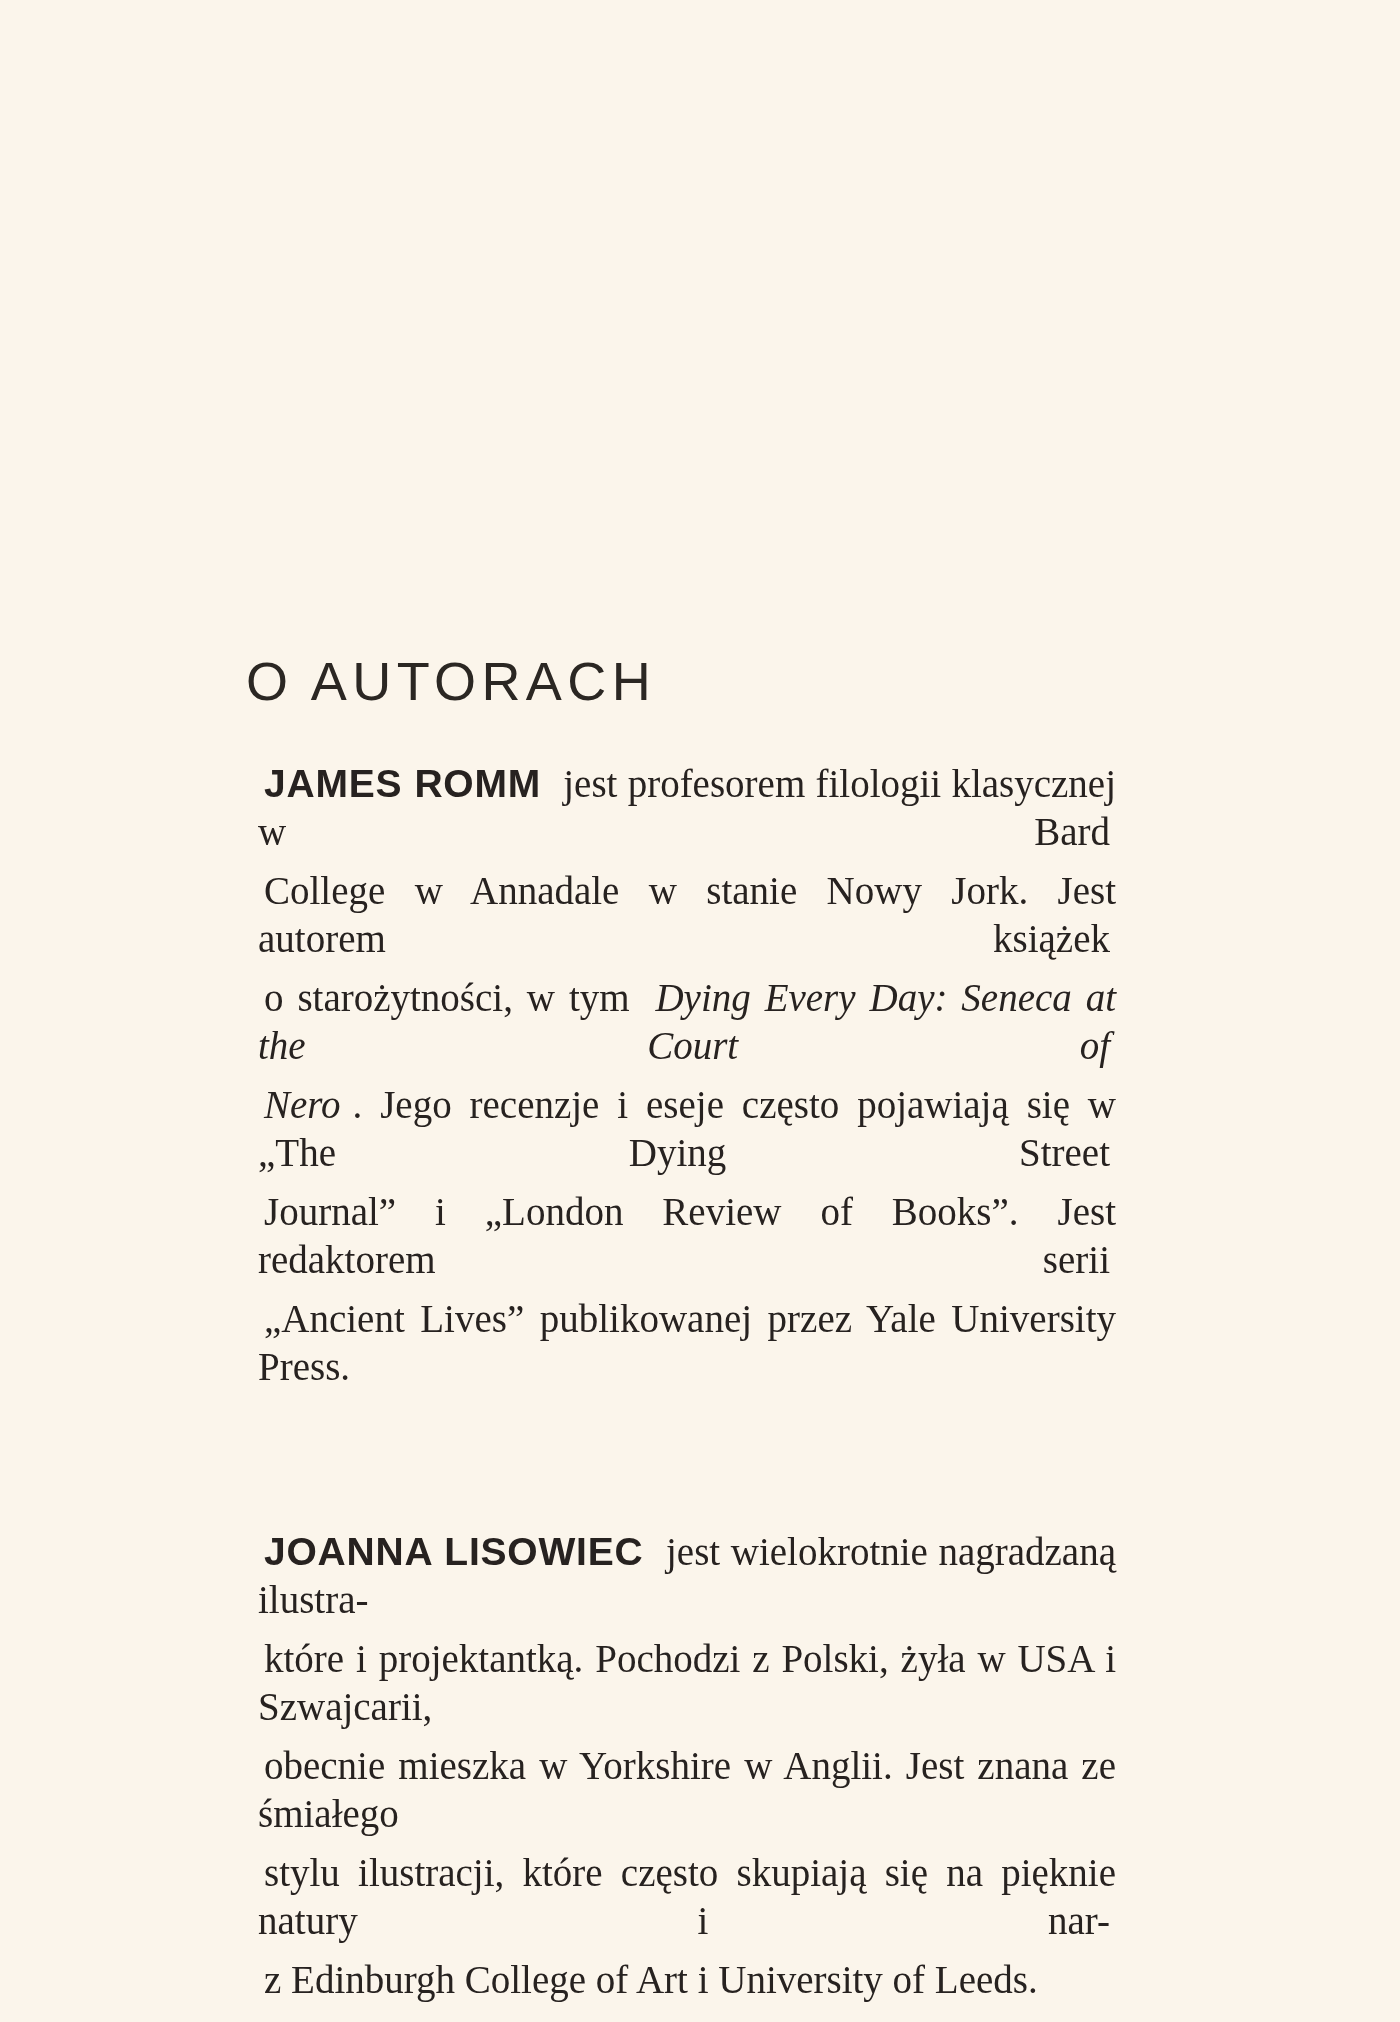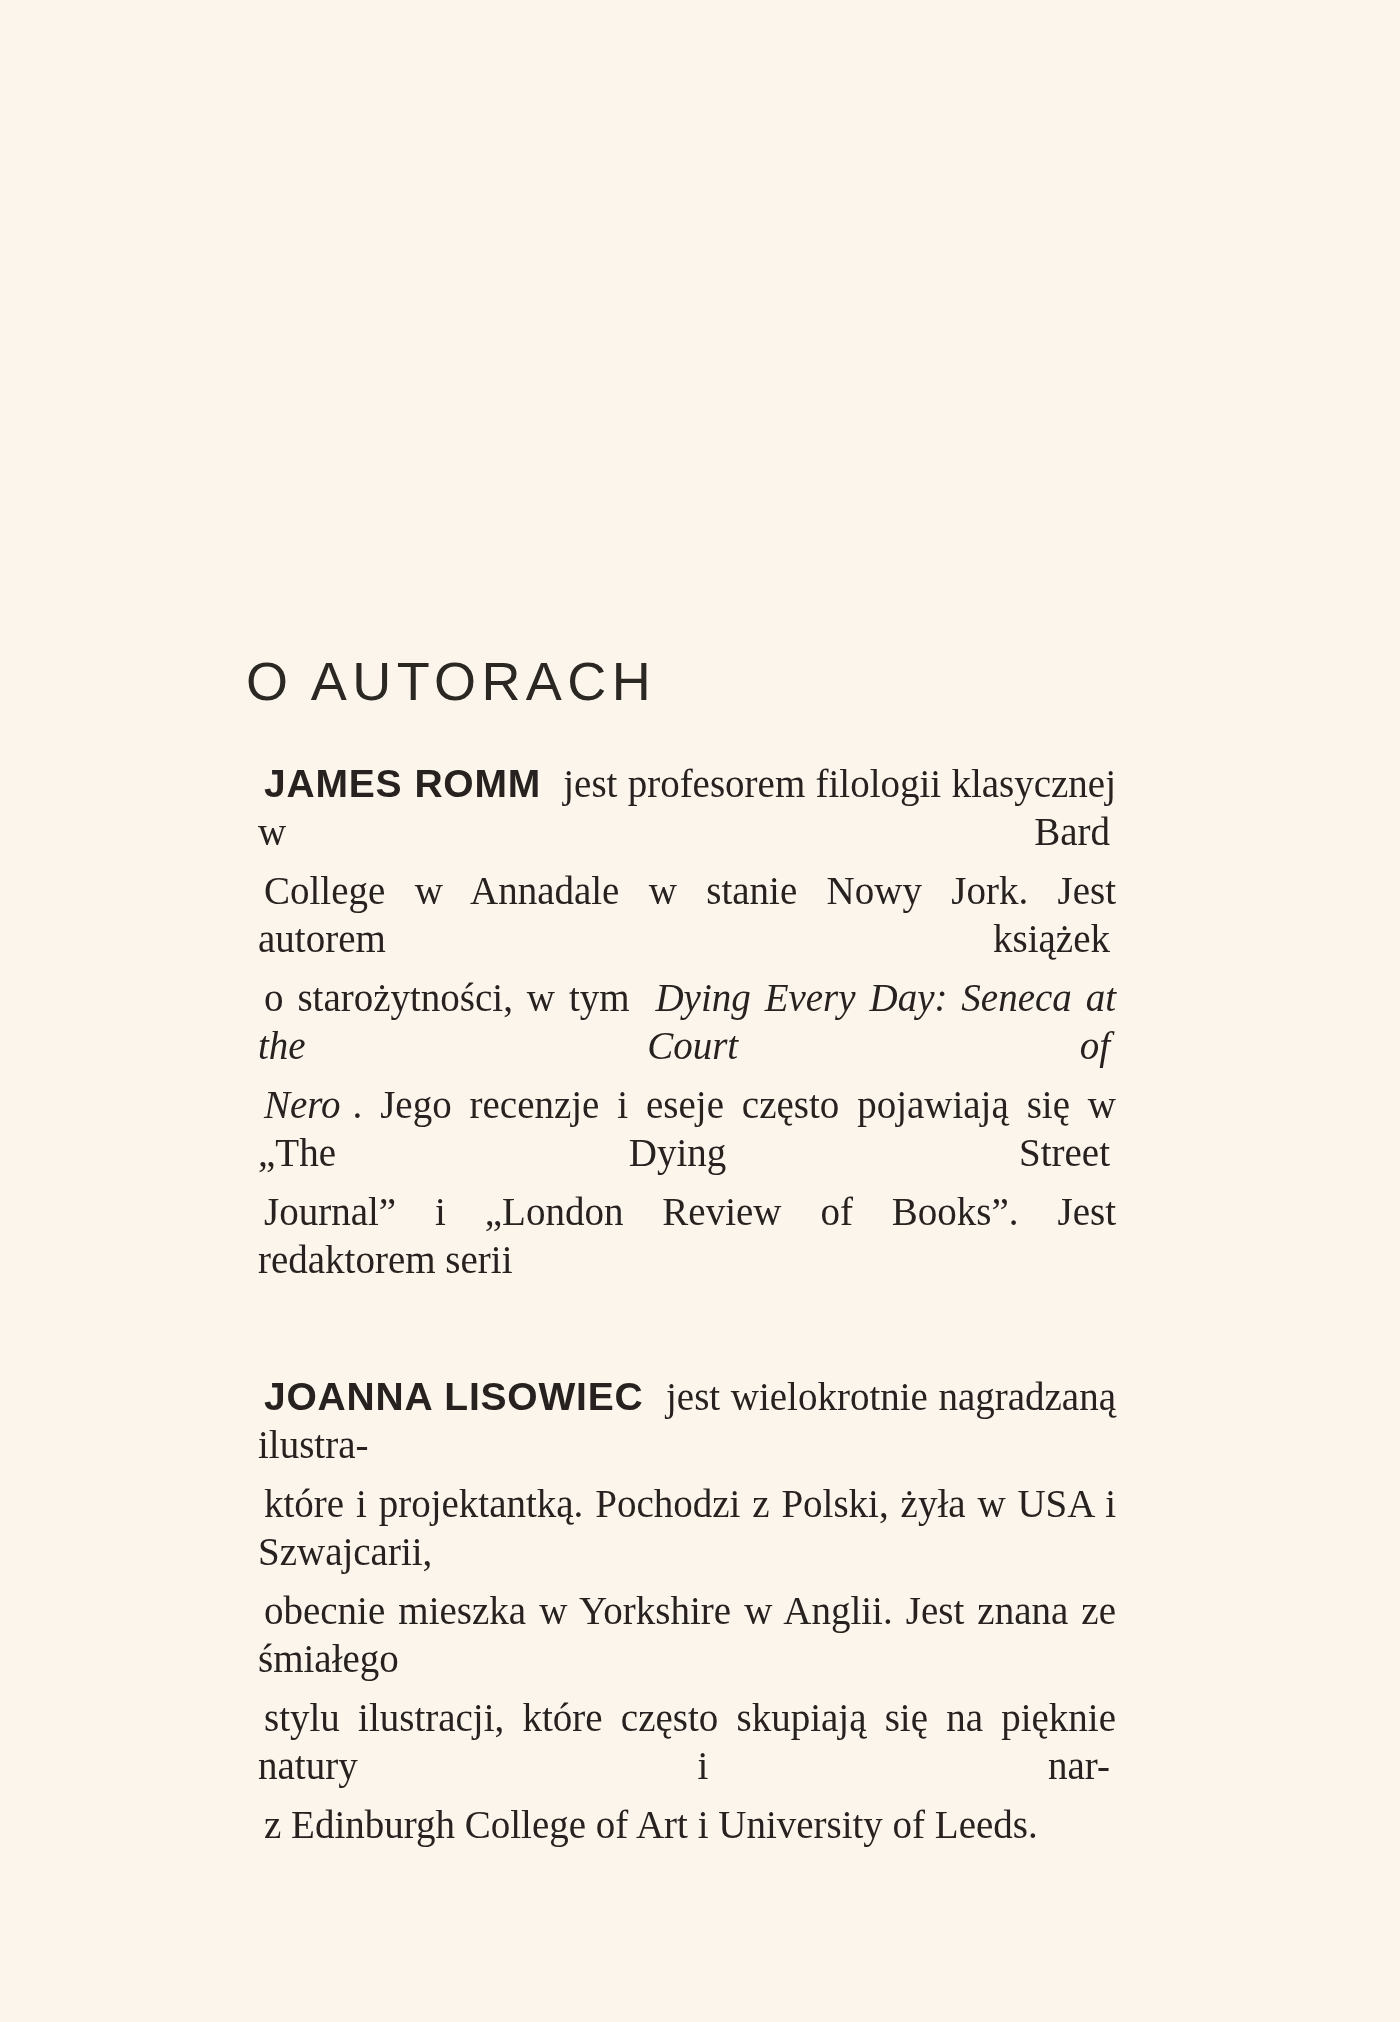--- a/index.html
+++ b/index.html
@@ -30,21 +30,21 @@
     line-height: 1;
     letter-spacing: 0.1em;
     color: var(--title-ink);
   }
   .bio {
     font-family: "Liberation Serif", serif;
     font-size: 39px;
     line-height: 47.5px;
     color: var(--ink);
   }
-  .bio + .bio { margin-top: 66px; }
+  .bio + .bio { margin-top: 114px; }
   .line {
     text-align: justify;
     text-align-last: justify;
   }
   .line:last-child { text-align-last: left; }
   span.r { font-style: normal; }
   span.i { font-style: italic; }
   span.name {
     font-family: "Liberation Sans", sans-serif;
     font-weight: 700;
@@ -58,20 +58,21 @@
 <div class="page">
   <div class="content">
     <h1 class="page-title">O AUTORACH</h1>
     <div id="authors-section">
         <div class="bio">
           <div class="line"><span class="name">JAMES ROMM</span><span class="r"> jest profesorem filologii klasycznej w Bard</span></div>
           <div class="line"><span class="r">College w Annadale w stanie Nowy Jork. Jest autorem książek</span></div>
           <div class="line"><span class="r">o starożytności, w tym </span><span class="i">Dying Every Day: Seneca at the Court of</span></div>
           <div class="line"><span class="i">Nero</span><span class="r">. Jego recenzje i eseje często pojawiają się w „The Dying Street</span></div>
           <div class="line"><span class="r">Journal” i „London Review of Books”. Jest redaktorem serii</span></div>
+          <div class="line"><span class="r">„Ancient Lives” publikowanej przez Yale University Press.</span></div>
         </div>
         <div class="bio">
           <div class="line"><span class="name">JOANNA LISOWIEC</span><span class="r"> jest wielokrotnie nagradzaną ilustra-</span></div>
           <div class="line"><span class="r">które i projektantką. Pochodzi z Polski, żyła w USA i Szwajcarii,</span></div>
           <div class="line"><span class="r">obecnie mieszka w Yorkshire w Anglii. Jest znana ze śmiałego</span></div>
           <div class="line"><span class="r">stylu ilustracji, które często skupiają się na pięknie natury i nar-</span></div>
           <div class="line"><span class="r">z Edinburgh College of Art i University of Leeds.</span></div>
         </div>
       </div>
   </div>

